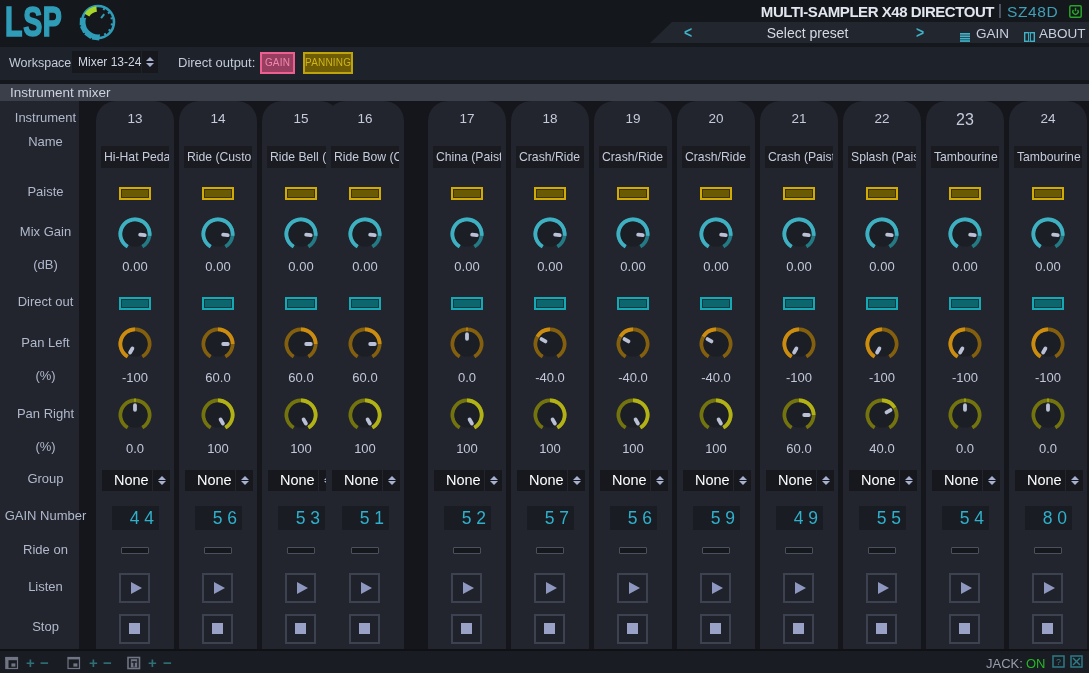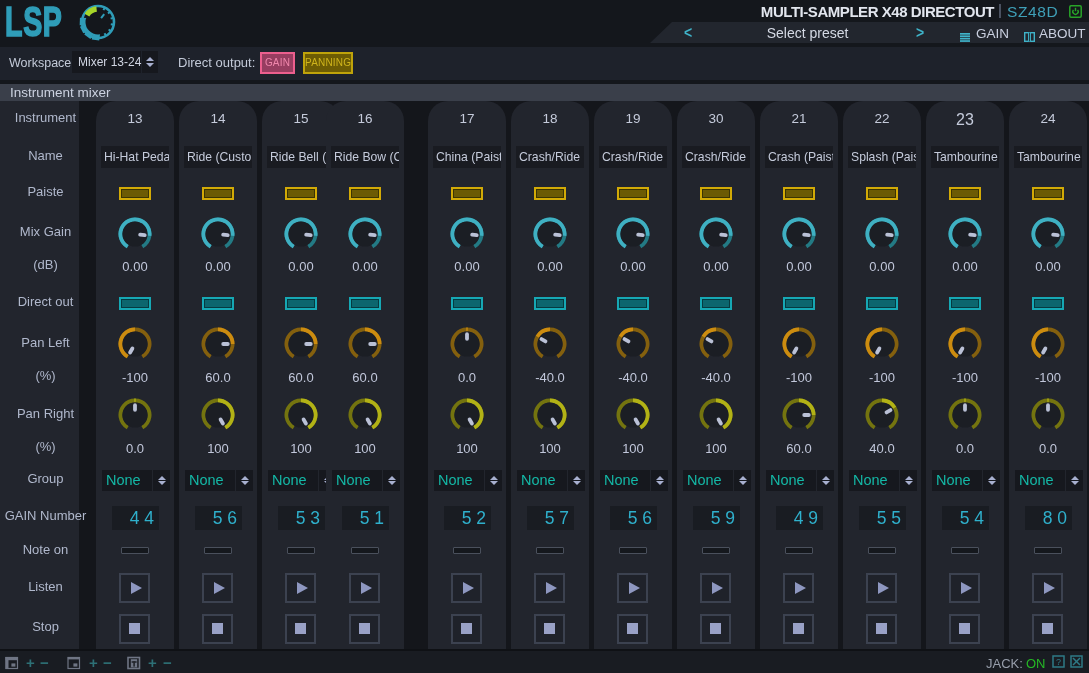--- a/index.html
+++ b/index.html
@@ -12,21 +12,21 @@
 .strip { position:absolute; top:0; width:78px; height:611px; background:#22252d;border-radius:20px; }
 .strip > div { position:absolute; }
 .ctr { width:78px; text-align:center; color:#c5cbdb; }
 .val { font-size:13px; color:#c1c7da; }
 .name { left:5px; top:45px; width:68px; height:22px; background:#191b21; color:#c5cbdb; font-size:12.2px; line-height:22px; padding-left:3px; white-space:nowrap; overflow:hidden; }
 .led { left:23px; width:32px; height:13px; }
 .en { top:85.5px; background:#6b5a04; border:2.5px solid #d2aa06; box-shadow:inset 0 0 0 1px #3a3404; }
 .dro { top:195.5px; background:#0c666e; border:2.5px solid #16a8b4; box-shadow:inset 0 0 0 1px #063a40; }
 .kn { left:22px; }
 .combo { left:6px; top:369px; width:68px; height:21px; display:flex; }
-.ct { width:50px; height:21px; background:#16181e; color:#14b8a6; font-size:14.5px; line-height:21px; padding-left:4px; }
+.ct { width:50px; height:21px; background:#16181e; color:#ffffff; font-size:14.5px; line-height:21px; padding-left:12px; }
 .spin { width:17px; height:21px; background:#16181e; margin-left:1px; display:flex; flex-direction:column; align-items:center; justify-content:center; }
 .up { width:0; height:0; border-left:4.2px solid transparent; border-right:4.2px solid transparent; border-bottom:4.6px solid #a8b0d0; margin-bottom:1.5px; }
 .dn { width:0; height:0; border-left:4.2px solid transparent; border-right:4.2px solid transparent; border-top:4.6px solid #a8b0d0; }
 .midi { left:16px; top:405px; width:47px; height:24px; background:#191c22; color:#2fb0cc; font-size:17.5px; line-height:24px; text-align:right; padding-right:5px; }
 .nled { left:25px; top:446px; width:28px; height:7px; background:#15181d; border:1.5px solid #4a505c; border-radius:1px; }
 .btn { left:23px; width:31px; height:30px; background:#1f222a; border:2px solid #3c4250; display:flex; align-items:center; justify-content:center; }
 .tri { width:0; height:0; border-left:11px solid #8e97c0; border-top:6.5px solid transparent; border-bottom:6.5px solid transparent; margin-left:3px; }
 .sq { width:10.5px; height:10.5px; background:#99a1c6; }
 .tbar { position:absolute; left:0; top:649px; width:1089px; height:24px; background:#191c22; border-top:2px solid #0f1115; color:#2d7076; font-size:13px; }
 .wcombo { position:absolute; left:72px; top:51px; width:86px; height:22px; display:flex; }
@@ -86,32 +86,32 @@
       <div class="dn"></div>
     </div>
   </div>
 <div class="abs" style="left:178px;top:55px;color:#c3cad8;font-size:13px">Direct output:</div>
 <div class="tbtn" style="left:260px;width:35px;background:#973d60;border:2.5px solid #ec5f8e;color:#f087ac;line-height:17px">GAIN</div>
 <div class="tbtn" style="left:303px;width:50px;background:#6d5c03;border:2.5px solid #bfa30a;color:#cfb41c;line-height:17px">PANNING</div>
 <div class="gbar">Instrument mixer</div>
 <div class="grid">
 <div class="lcol">
       <div class="rl" style="top:9px">Instrument</div>
-      <div class="rl" style="top:47px">Name</div>
+      <div class="rl" style="top:33px">Name</div>
       <div class="rl" style="top:83px">Paiste</div>
       <div class="rl" style="top:123px">Mix Gain</div>
       <div class="rl" style="top:156px">(dB)</div>
       <div class="rl" style="top:193px">Direct out</div>
       <div class="rl" style="top:234px">Pan Left</div>
       <div class="rl" style="top:267px">(%)</div>
       <div class="rl" style="top:305px">Pan Right</div>
       <div class="rl" style="top:338px">(%)</div>
       <div class="rl" style="top:370px">Group</div>
       <div class="rl" style="top:407px">GAIN Number</div>
-      <div class="rl" style="top:441px">Note on</div>
+      <div class="rl" style="top:441px">Ride on</div>
       <div class="rl" style="top:478px">Listen</div>
       <div class="rl" style="top:518px">Stop</div>
     </div>
 <div class="strip" style="left:96px">
       <div class="ctr" style="top:10px;font-size:13.5px">13</div>
       <div class="name">Hi-Hat Pedal</div>
       <div class="led en"></div>
       <div class="kn" style="top:115.5px">
         <svg width="34" height="34" style="display:block">
           <path d="M 9.75 29.56 A 14.5 14.5 0 1 1 24.25 29.56" stroke="#237a84" stroke-width="4" fill="none"></path>
@@ -438,21 +438,21 @@
       <div class="midi">5 6</div>
       <div class="nled"></div>
       <div class="btn" style="top:472px">
         <div class="tri"></div>
       </div>
       <div class="btn" style="top:512.5px">
         <div class="sq"></div>
       </div>
     </div>
     <div class="strip" style="left:677px">
-      <div class="ctr" style="top:10px;font-size:13.5px">30</div>
+      <div class="ctr" style="top:10px;font-size:13.5px">20</div>
       <div class="name">Crash/Ride</div>
       <div class="led en"></div>
       <div class="kn" style="top:115.5px">
         <svg width="34" height="34" style="display:block">
           <path d="M 9.75 29.56 A 14.5 14.5 0 1 1 24.25 29.56" stroke="#237a84" stroke-width="4" fill="none"></path>
           <path d="M 9.75 29.56 A 14.5 14.5 0 1 1 31.39 18.77" stroke="#3fb0c2" stroke-width="4" fill="none"></path>
           <circle cx="17" cy="17" r="12.6" fill="#1b1e24"></circle>
           <rect x="15.1" y="5.3" width="3.8" height="8.4" rx="1.9" fill="#bac1d6" transform="rotate(97.0 17 17)"></rect>
         </svg>
       </div>

